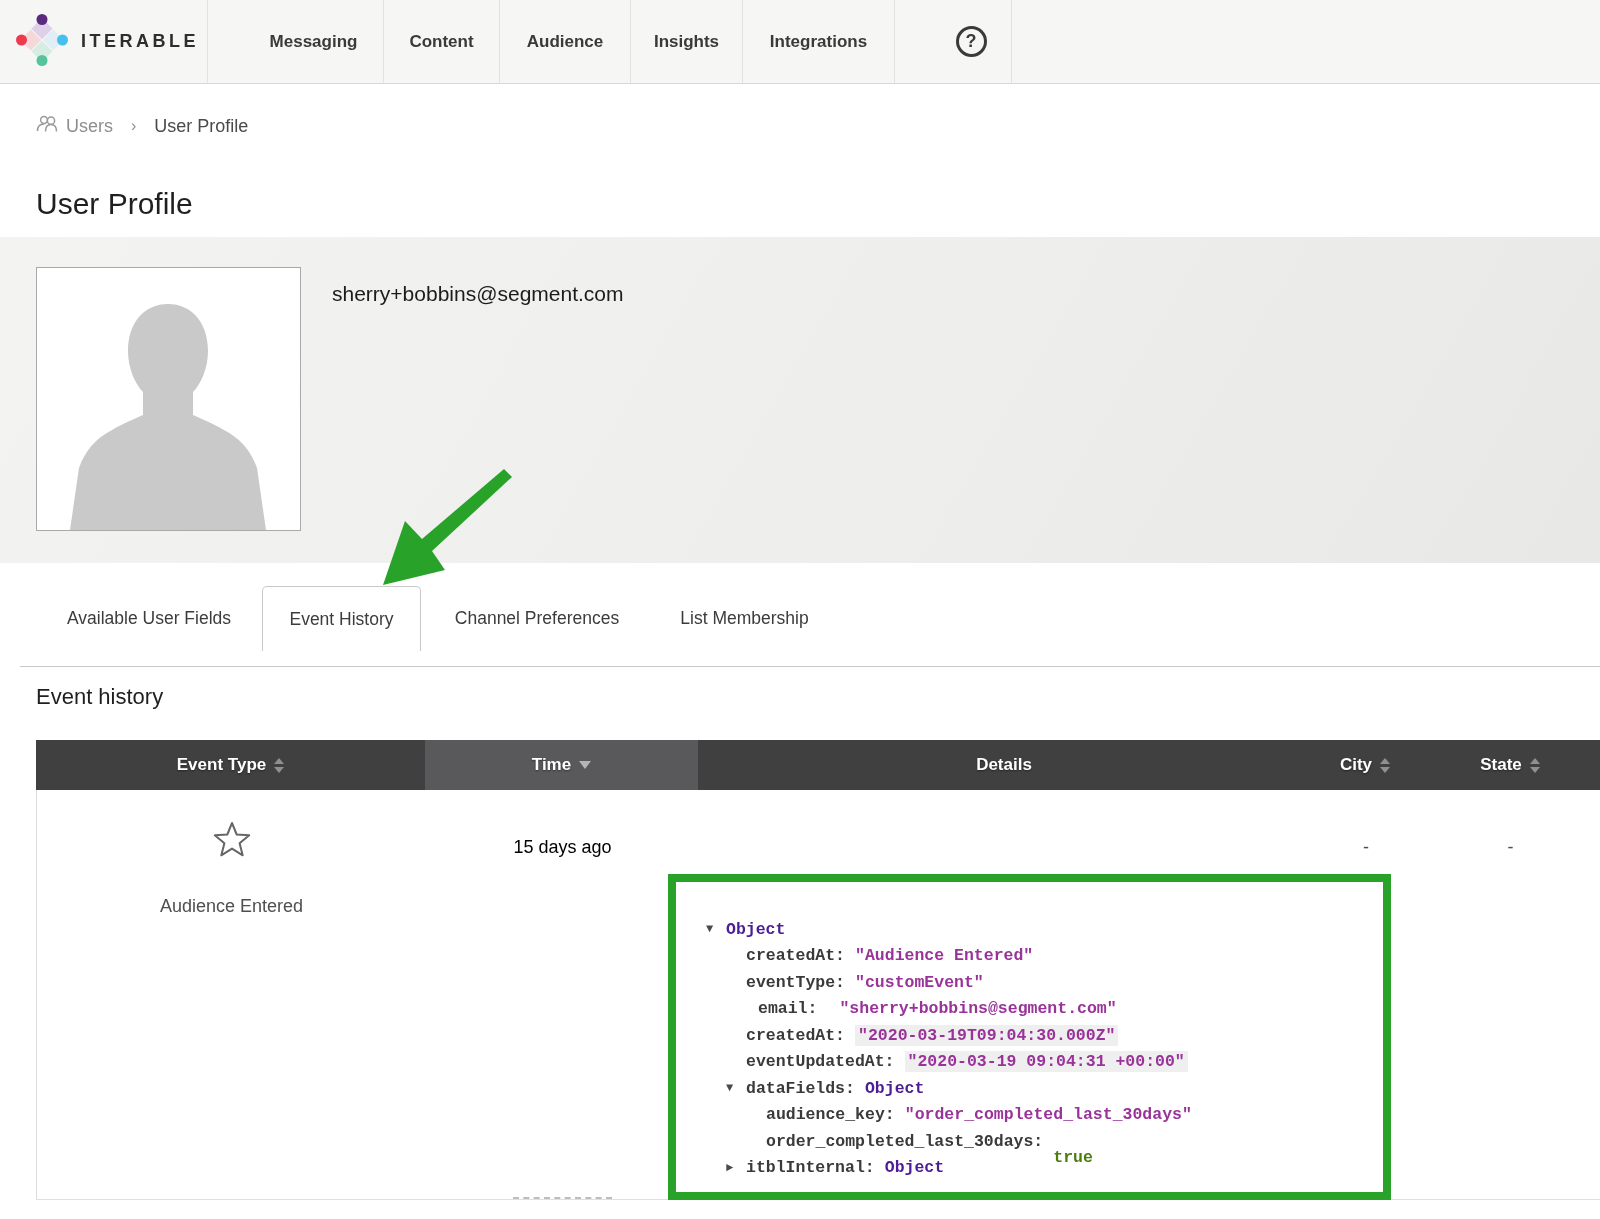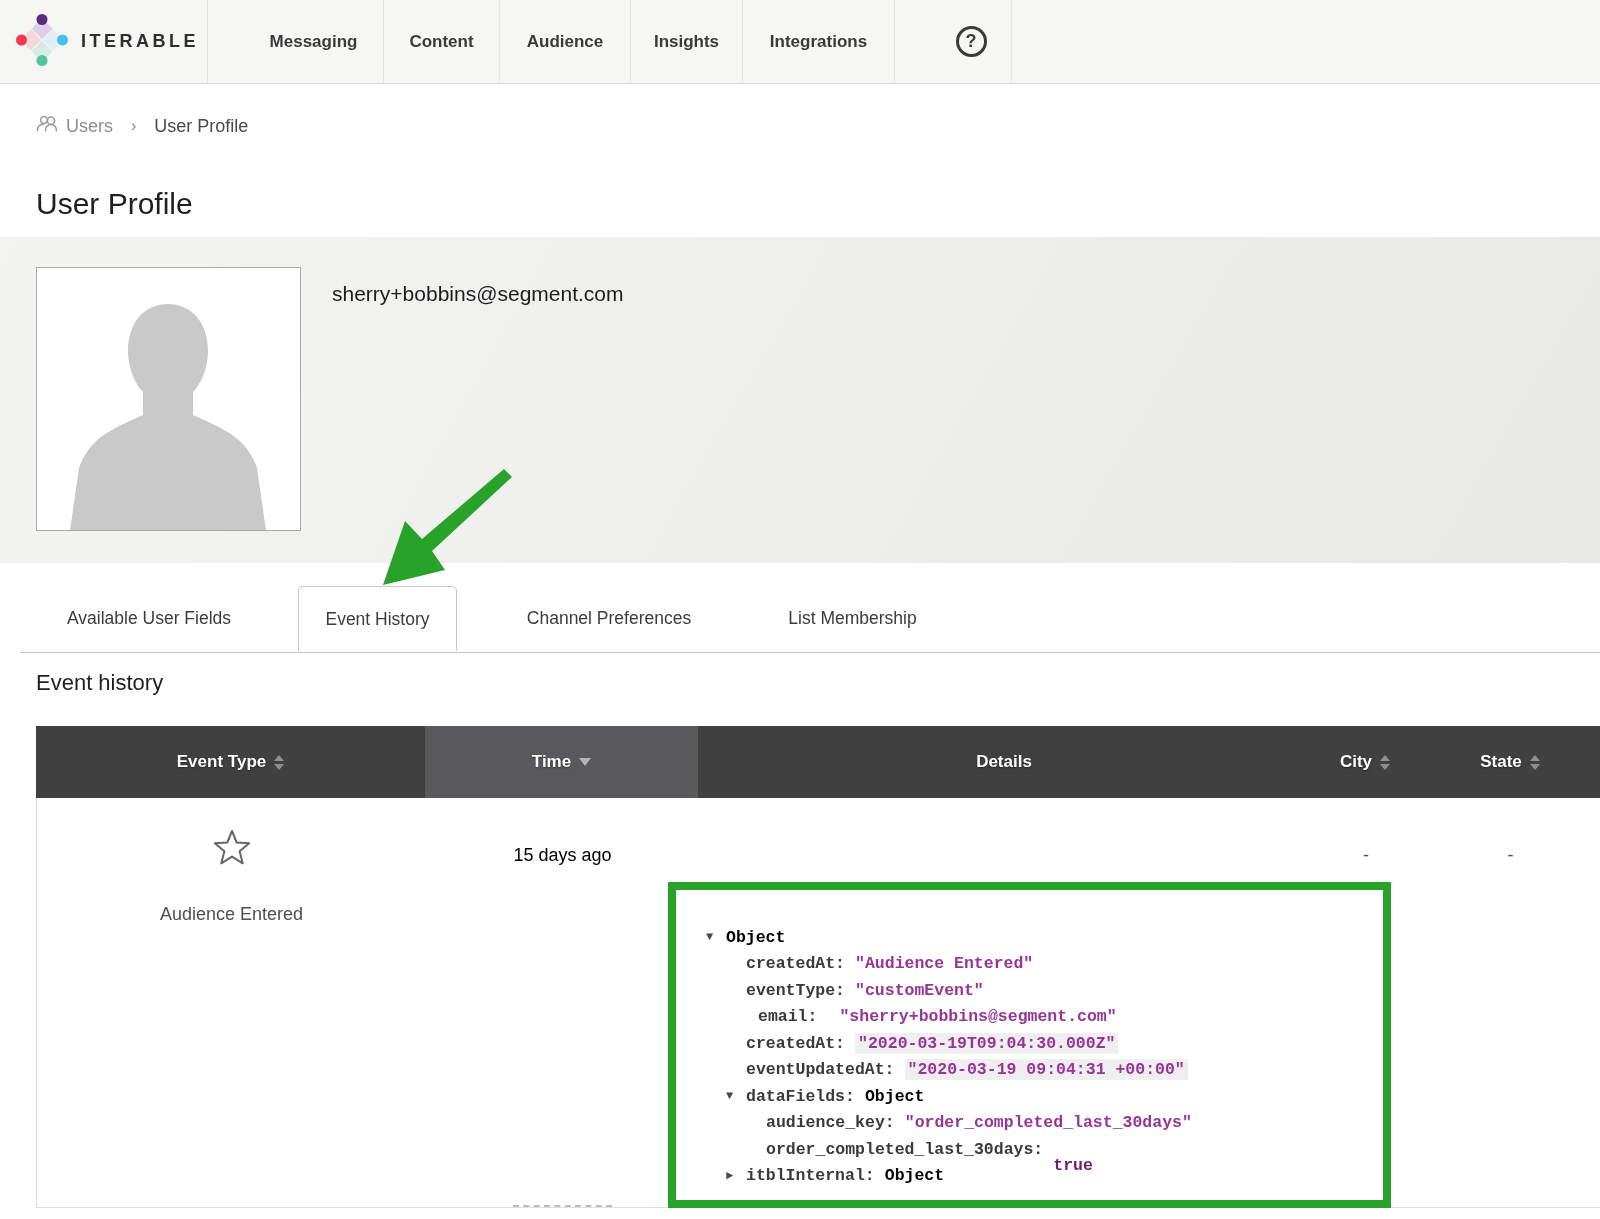--- a/index.html
+++ b/index.html
@@ -33,35 +33,35 @@
           background:linear-gradient(120deg,#f3f3f2 0%,#eeeeed 55%,#e8e8e7 100%); }
   .avatar { position:absolute; left:36px; top:30px; width:265px; height:264px;
             background:#fff; border:1px solid #a9a9a9; }
   .avatar svg { display:block; width:100%; height:100%; }
   .user-email { position:absolute; left:332px; top:45px; font-size:21px; color:#1c1c1c; }
 
   
   .arrow-overlay { position:absolute; left:360px; top:440px; width:160px; height:160px; z-index:6; pointer-events:none; }
 
   
-  .tabbar { display:flex; align-items:flex-end; margin-left:20px; padding:23px 0 2px 16px;
-            border-bottom:1px solid #c9c9c9; position:relative; z-index:2;gap:36px; }
+  .tabbar { display:flex; align-items:flex-end; margin-left:20px; padding:23px 0 16px 16px;
+            border-bottom:1px solid #c9c9c9; position:relative; z-index:2; }
   .tab { height:64px; display:flex; align-items:center; justify-content:center;
          font-size:17.5px; color:#3c3c3c; cursor:pointer; background:transparent; }
   .tab:nth-of-type(1){ width:226px; } .tab:nth-of-type(2){ width:159px; }
   .tab:nth-of-type(3){ width:232px; } .tab:nth-of-type(4){ width:183px; }
   .tab.active { background:#fff; border:1px solid #c9c9c9; border-bottom:none;
                 border-radius:5px 5px 0 0; height:65px; margin-bottom:-1px; }
 
   .section-heading { margin:15px 0 0 36px; font-size:22px; font-weight:500; color:#1f1f1f; line-height:30px; }
 
   
   .etable { margin:28px 0 0 36px; width:1564px; }
   .cols { display:grid; grid-template-columns:389px 273px 612px 110px 1fr; }
-  .thead { background:#404040; height:72px; }
+  .thead { background:#404040; height:50px; }
   .th { display:flex; align-items:center; justify-content:center; gap:8px;
         color:#fff; font-size:17px; font-weight:bold; text-shadow:0 1px 2px rgba(0,0,0,.45); cursor:pointer; }
   .th.sort-active { background:#59595b; }
   .th.no-sort { cursor:default; }
   .sorter { display:flex; flex-direction:column; gap:3px; }
   .tri-up { width:0; height:0; border-left:5px solid transparent; border-right:5px solid transparent; border-bottom:6px solid #8f8f8f; }
   .tri-down { width:0; height:0; border-left:5px solid transparent; border-right:5px solid transparent; border-top:6px solid #8f8f8f; }
   .tri-desc { width:0; height:0; border-left:6px solid transparent; border-right:6px solid transparent; border-top:8px solid #b5b5b5; }
 
   .tbody { position:relative; height:410px; border-left:1px solid #dcdcdc; border-bottom:1px solid #e0e0e0; background:#fff; }
@@ -73,22 +73,22 @@
 
   
   .json-box { position:absolute; left:631px; top:84px; width:723px; height:326px;
               border:8px solid #28a228; background:#fff; padding:34px 0 0 30px; overflow:hidden; }
   .jline { display:flex; align-items:center; height:26.5px; white-space:pre;
            font-family:"Liberation Mono", monospace; font-size:16.5px; font-weight:bold; color:#3a3a3a; }
   .jtoggle { display:inline-block; width:20px; font-size:12px; color:#4a4a4a; }
   .jkey { color:#3a3a3a; }
   .jval { margin-left:10px; }
   .v-string { color:#993399; }
-  .v-bool { color:#701a75;margin-top:32px; }
-  .v-object { color:#000000; }
+  .v-bool { color:#4d7c0f;margin-top:32px; }
+  .v-object { color:#4c1d95; }
   .hl { background:#efefef; padding:1px 3px; }
 </style>
 </head>
 <body>
 
 <div class="page">
 
   <div class="topnav">
     <div class="brand-box">
       <span>

